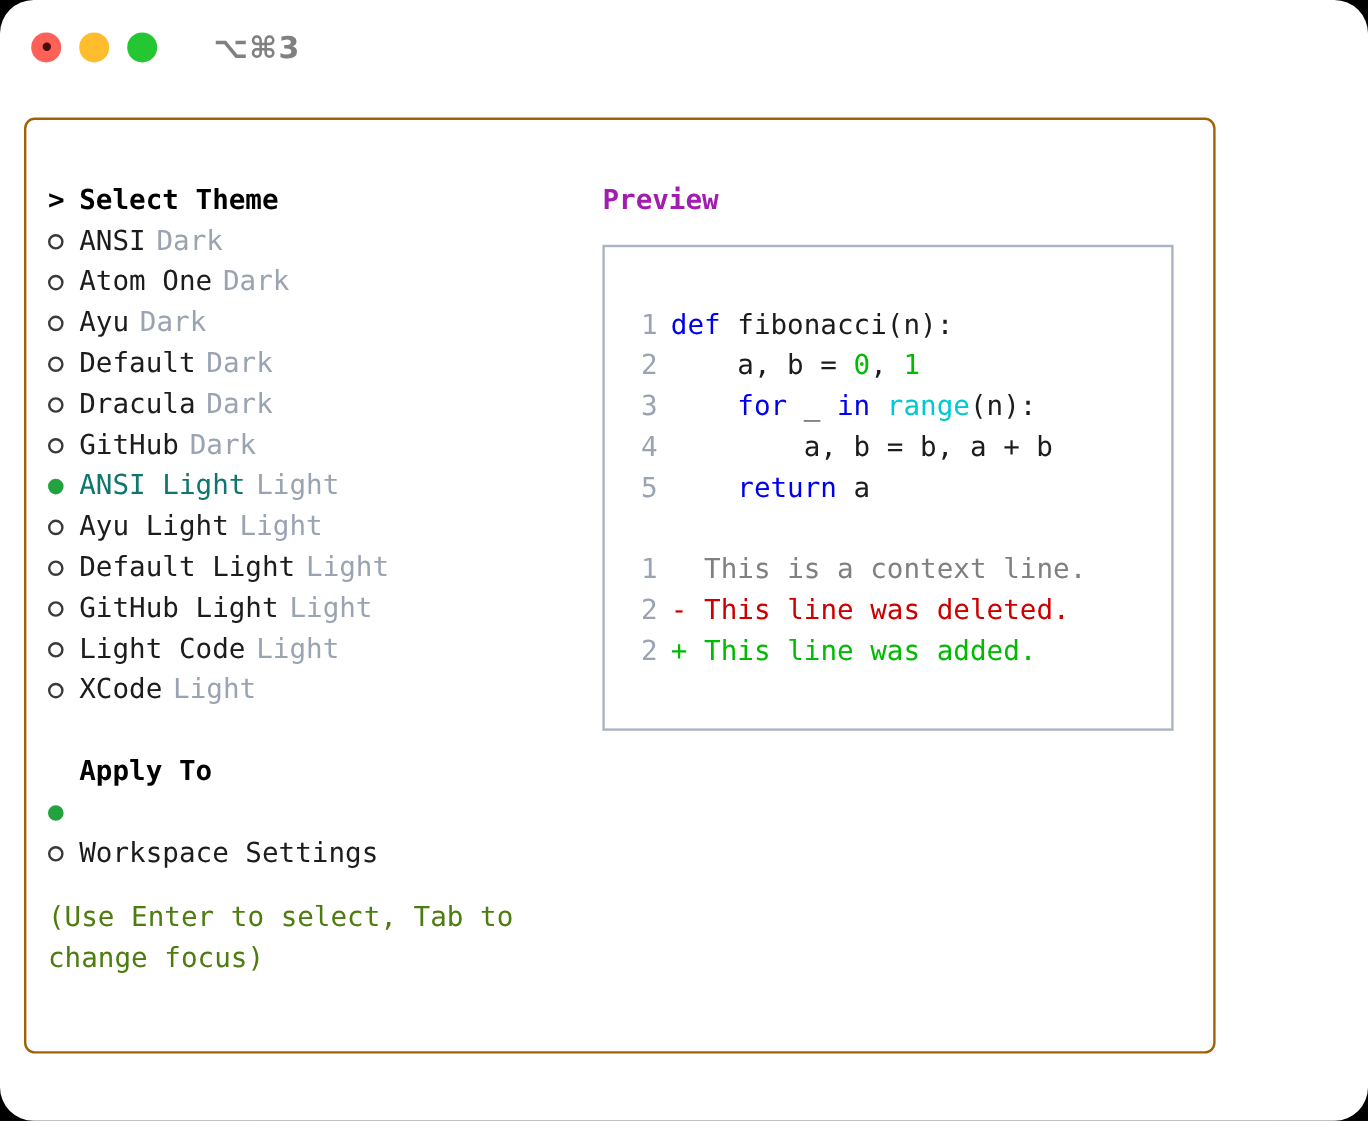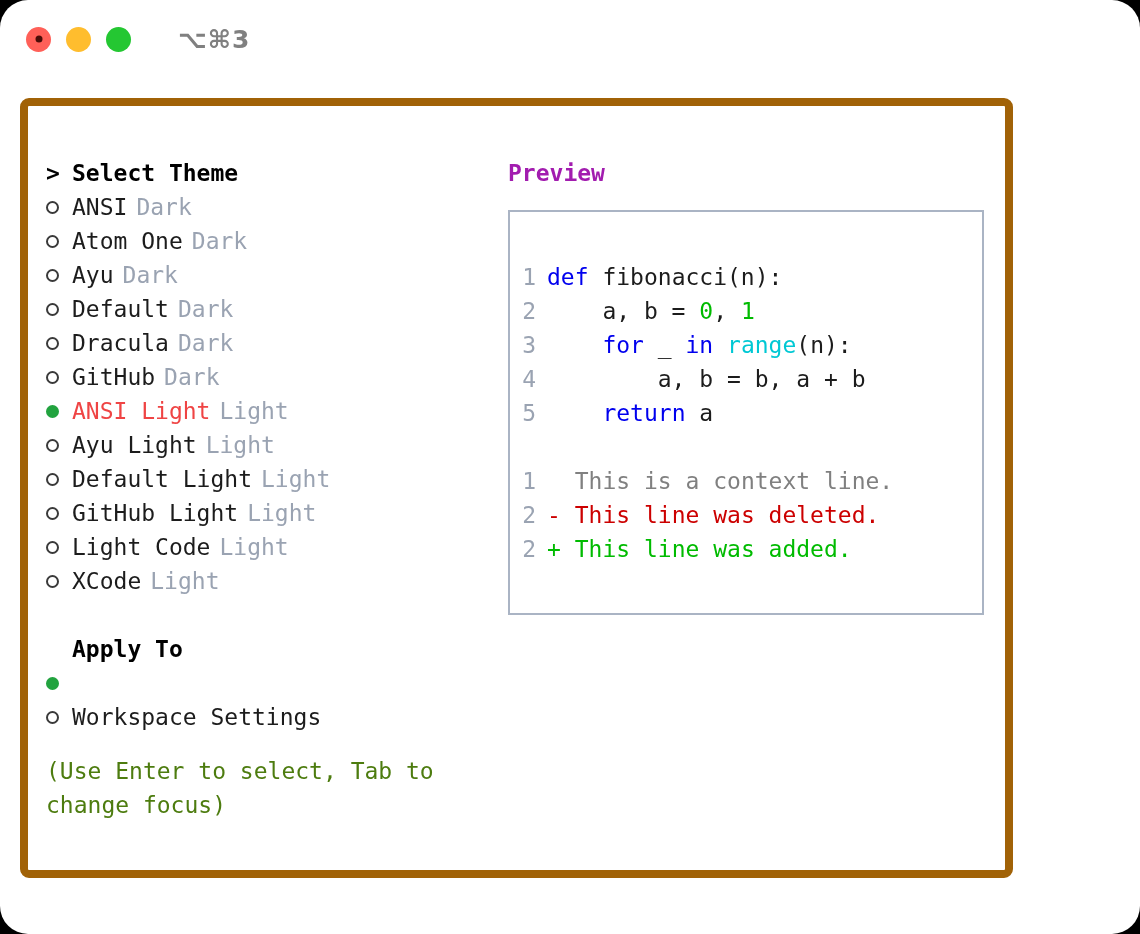--- a/index.html
+++ b/index.html
@@ -68,21 +68,21 @@
     font-family: "DejaVu Sans", "Liberation Sans", sans-serif;
   }
 
   
   .panel {
     position: absolute;
     left: 20px;
     top: 98px;
     width: 993px;
     height: 780px;
-    border: 8px solid #a16207;
+    border: 2px solid #a16207;
     border-radius: 9px;
     box-sizing: border-box;
     background: #ffffff;
   }
 
   
   .left-col {
     position: absolute;
     left: 18px;
     top: 50px;
@@ -137,21 +137,21 @@
   .radio.off i {
     border: 2px solid #3a3a3a;
     background: transparent;
   }
   .radio.on i {
     background: #22a33f;
     border: 2px solid #22a33f;
   }
 
   .item-label   { color: #1c1c1c; }
-  .item-label.selected { color: #ef4444; text-align: center; }
+  .item-label.selected { color: #0f766e; text-align: center; }
   .item-suffix  { color: #9aa3b2; }
   .gap { width: 9px; display: inline-block; flex: none; }
 
   .spacer-34 { height: 34px; }
   .spacer-20 { height: 20px; }
 
   .hint {
     font-size: 23px;
     line-height: 34px;
     color: #4d7c0f;
@@ -169,20 +169,21 @@
     white-space: pre;
   }
   .code-box {
     margin-top: 20px;
     width: 476px;
     height: 405px;
     border: 2px solid #aab4c4;
     box-sizing: border-box;
     background: #ffffff;
     padding-top: 48px;
+    padding-left: 18px;
   }
   .code-line {
     height: 34px;
     line-height: 34px;
     font-size: 23px;
     white-space: pre;
   }
   .lineno {
     display: inline-block;
     width: 26px;

